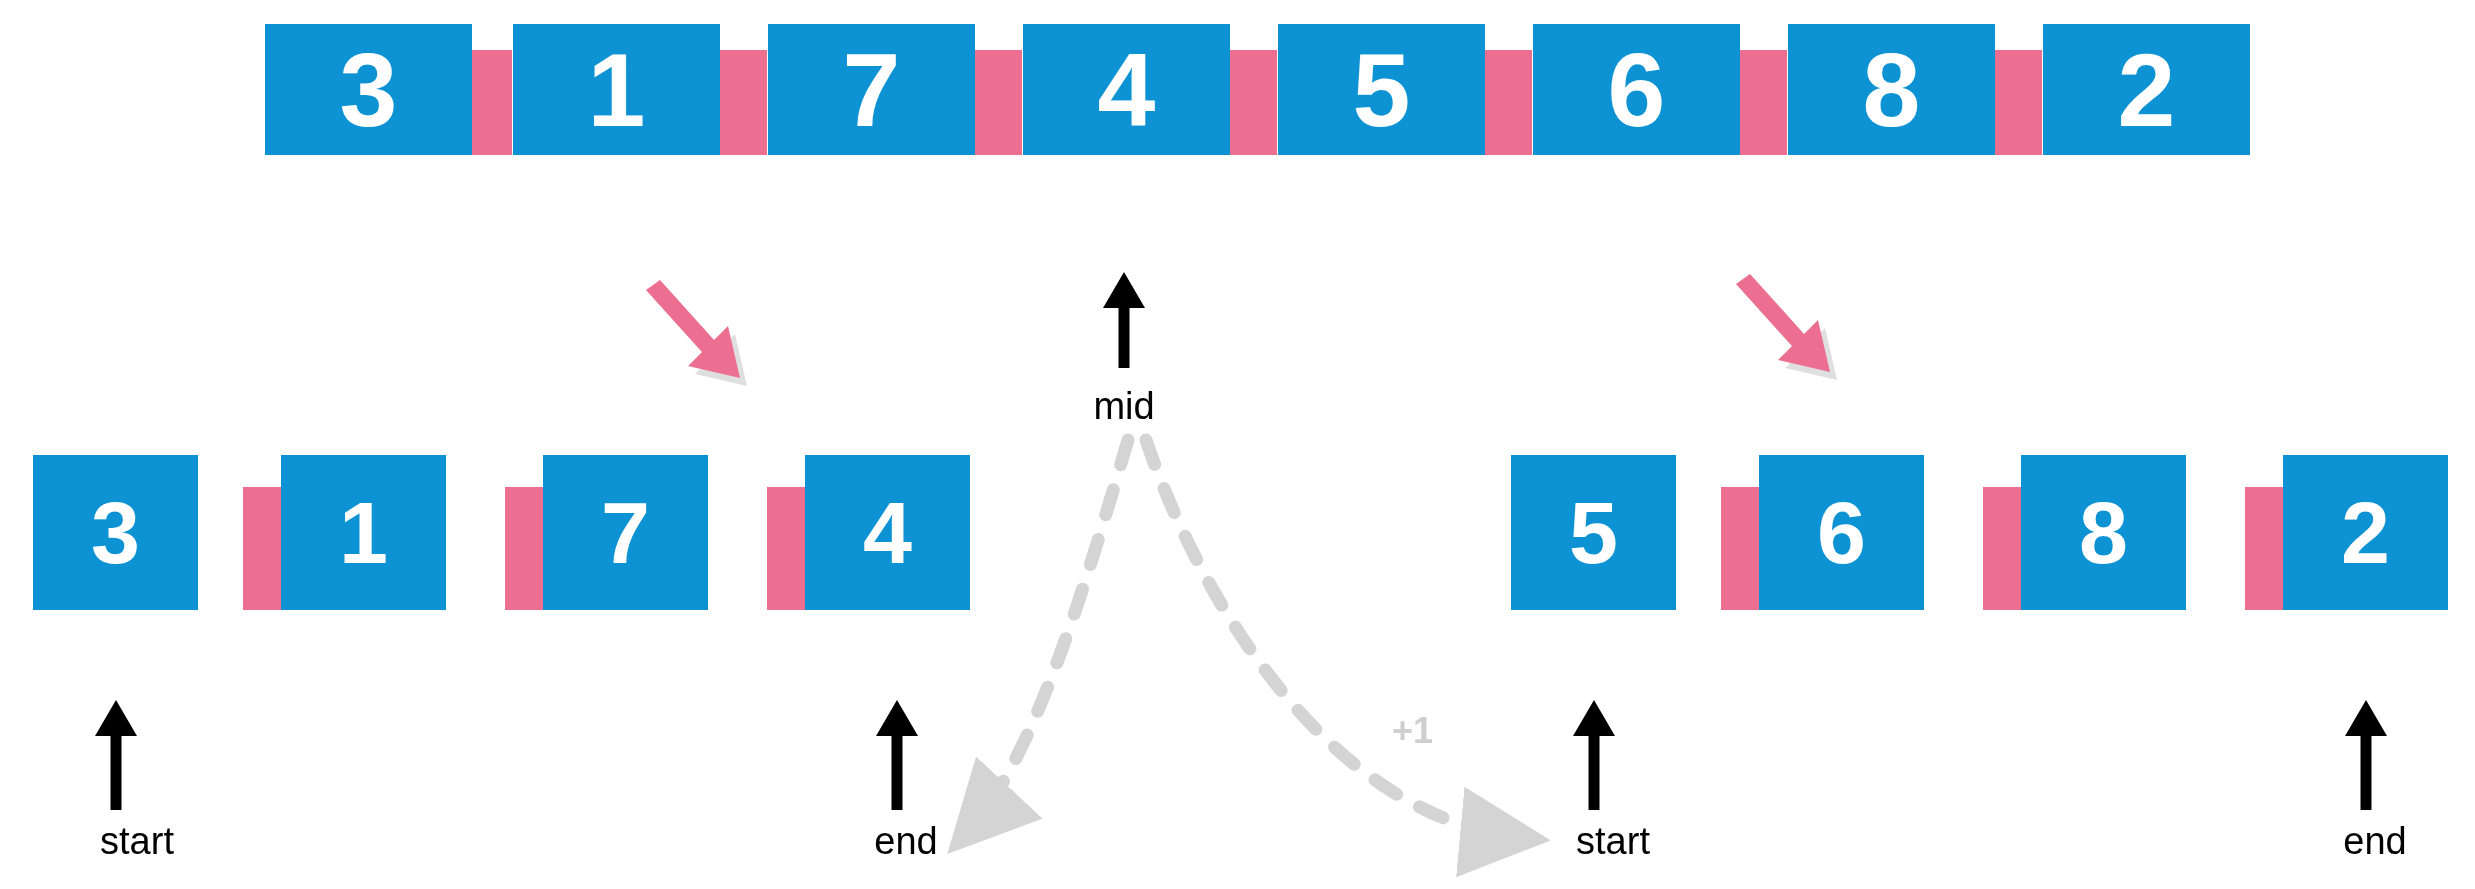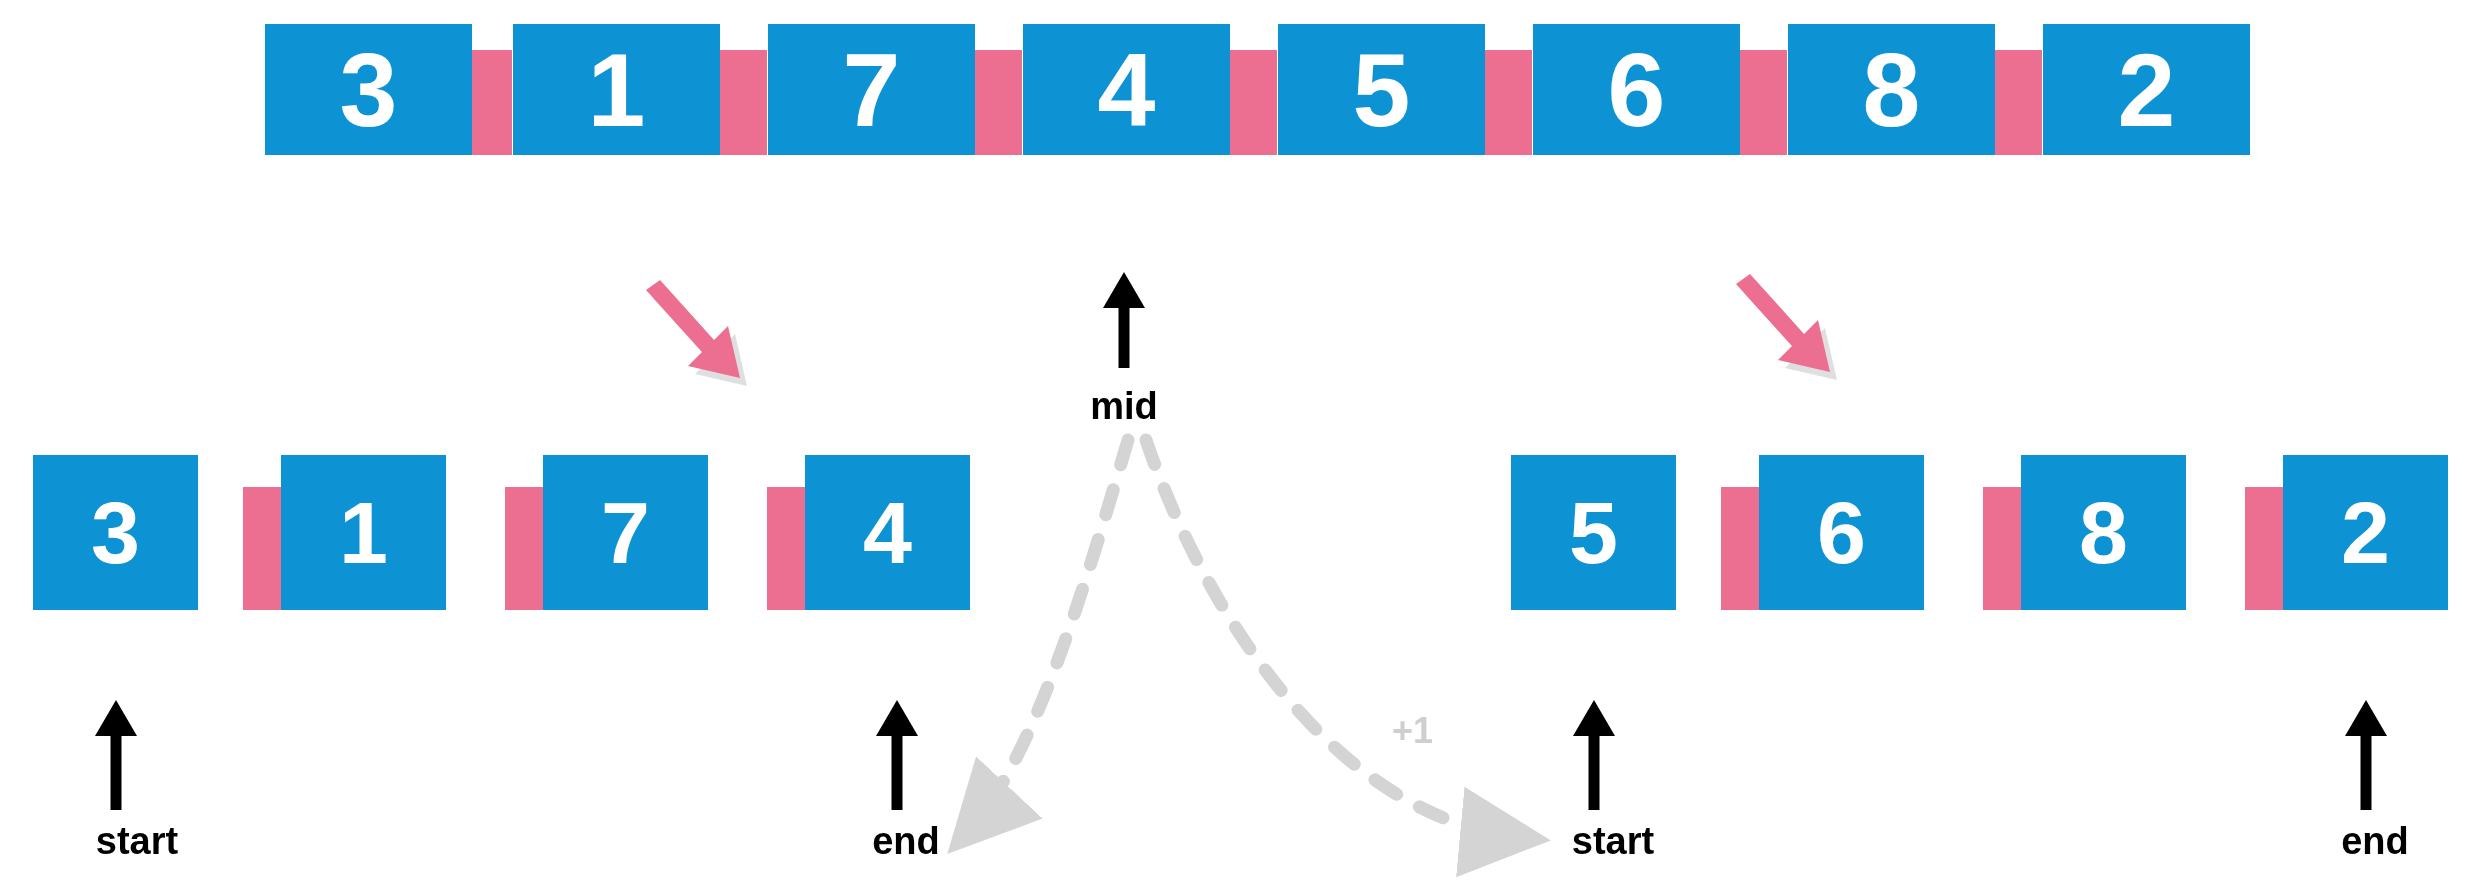--- a/index.html
+++ b/index.html
@@ -40,21 +40,21 @@
   .uparrow .shaft{
     position:absolute;left:50%;transform:translateX(-50%);
     width:11px;background:#000000;bottom:0;
   }
   .uparrow .head{
     position:absolute;left:50%;transform:translateX(-50%);top:0;
     width:0;height:0;border-left:21px solid transparent;
     border-right:21px solid transparent;border-bottom:36px solid #000000;
   }
   .ptr-label{
-    position:absolute;color:#000000;font-weight:bold;font-size:38px;
+    position:absolute;color:#000000;font-weight:normal;font-size:38px;
     white-space:nowrap;transform:translateX(-50%);
   }
 
   
   .pinkarrow{position:absolute;width:120px;height:120px;}
   .pinkarrow svg{display:block;overflow:visible;}
 
   
   #connectors{position:absolute;left:0;top:0;width:2475px;height:889px;pointer-events:none;}
   .plusone{

